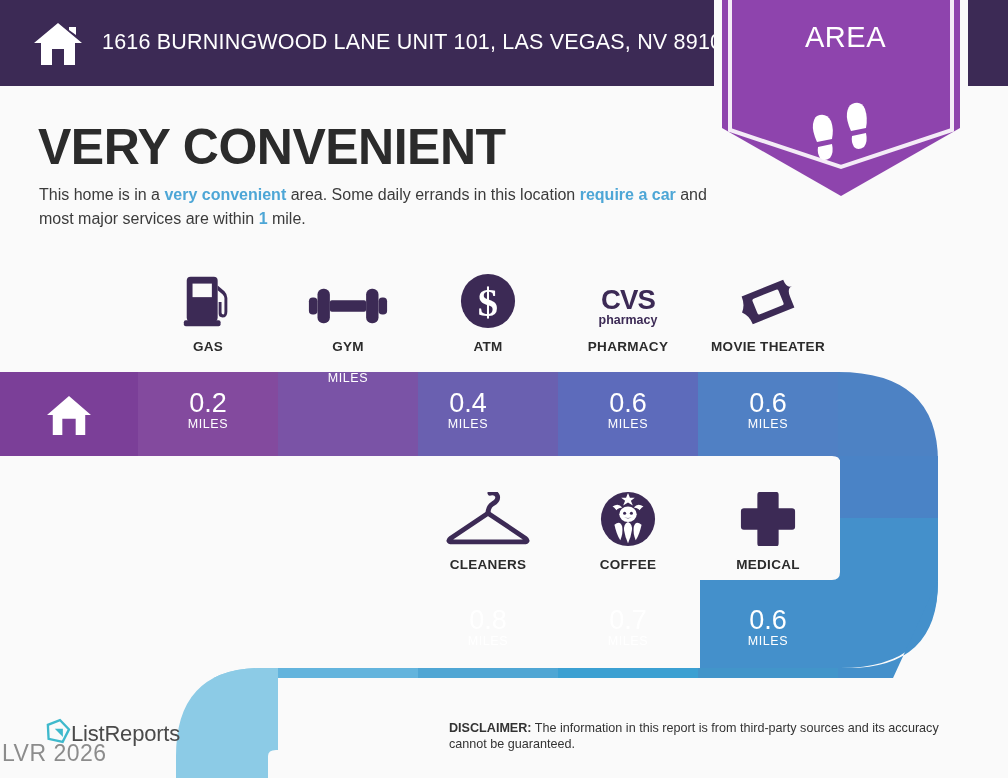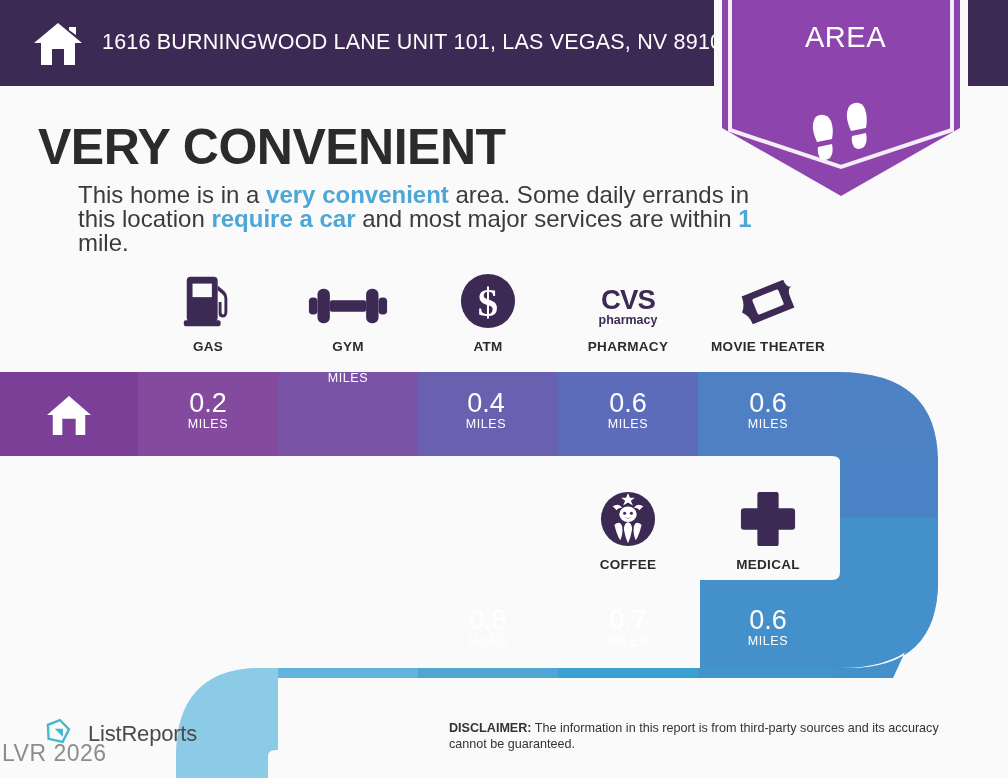--- a/index.html
+++ b/index.html
@@ -60,21 +60,21 @@
   }
 
   
   .headline{
     position:absolute;left:38px;top:118px;
     font-size:50px;font-weight:bold;color:#2b2b2b;
     letter-spacing:-0.5px;
   }
   .desc{
     position:absolute;left:39px;top:183px;width:680px;
-    font-size:24px;line-height:24px;color:#3b3b3b;margin-left:39px;
+    font-size:16px;line-height:24px;color:#3b3b3b;
   }
   .hl{color:#4da6d6;font-weight:bold;}
 
   
   .icon-cell{
     position:absolute;width:140px;text-align:center;
   }
   .icon-glyph{
     height:62px;display:flex;align-items:flex-end;justify-content:center;
   }
@@ -92,21 +92,21 @@
   }
   .dist-val{font-size:27px;line-height:30px;padding-top:16px;font-weight:400;}
   .dist-unit{font-size:12.5px;letter-spacing:.6px;margin-top:-1px;}
   .home-cell-icon{
     position:absolute;width:138px;height:86px;
     display:flex;align-items:center;justify-content:center;
   }
 
   
   .footer-logo{
-    position:absolute;left:44px;top:718px;display:flex;align-items:center;gap:17px;
+    position:absolute;left:44px;top:718px;display:flex;align-items:center;gap:0;
   }
   .footer-logo-text{
     font-size:22px;color:#4a4a4a;font-weight:400;letter-spacing:-.2px;
   }
   .watermark{
     position:absolute;left:2px;top:740px;
     font-size:23px;color:#8c8c8c;letter-spacing:.5px;
   }
   .disclaimer{
     position:absolute;left:449px;top:721px;width:520px;
@@ -269,33 +269,44 @@
     </svg>
   </div>
 
   <div class="dist-cell" style="left:138px;top:372px;">
     <div class="dist-val">0.2</div>
     <div class="dist-unit">MILES</div>
   </div>
   <div class="dist-cell" style="left:278px;top:372px;">
     <div class="dist-unit">MILES</div>
   </div>
-  <div class="dist-cell" style="left:416px;top:372px;">
+  <div class="dist-cell" style="left:398px;top:372px;">
     <div class="dist-val">0.4</div>
     <div class="dist-unit">MILES</div>
   </div>
   <div class="dist-cell" style="left:558px;top:372px;">
     <div class="dist-val">0.6</div>
     <div class="dist-unit">MILES</div>
   </div>
   <div class="dist-cell" style="left:698px;top:372px;">
     <div class="dist-val">0.6</div>
     <div class="dist-unit">MILES</div>
   </div>
 
+  <div class="icon-cell" style="left:418px;top:486px;">
+    <div class="icon-glyph">
+      <svg viewBox="0 0 90 58" width="86" height="56">
+        <g fill="none" stroke="#3c2a55" stroke-width="5" stroke-linecap="round" stroke-linejoin="round">
+          <path d="M45 22 Q45 15 50 12 Q56 9 55 4 Q53 -1 47 1"></path>
+          <path d="M45 22 L6 48 Q2 51 6 52 L84 52 Q88 51 84 48 Z"></path>
+        </g>
+      </svg>
+    </div>
+    <div class="icon-label">CLEANERS</div>
+  </div>
 
   <div class="icon-cell" style="left:558px;top:486px;">
     <div class="icon-glyph">
       <svg viewBox="0 0 60 60" width="58" height="58">
         <circle cx="30" cy="30" r="28" fill="#3c2a55"></circle>
         <g fill="#ffffff">
           <path d="M30 3 L32 8 L37 8 L33 11 L35 16 L30 13 L25 16 L27 11 L23 8 L28 8 Z"></path>
           <path d="M14 17 Q20 13 24 18 Q20 18 18 21 Q16 18 14 17 Z"></path>
           <path d="M46 17 Q40 13 36 18 Q40 18 42 21 Q44 18 46 17 Z"></path>
           <ellipse cx="30" cy="25" rx="9" ry="8"></ellipse>

